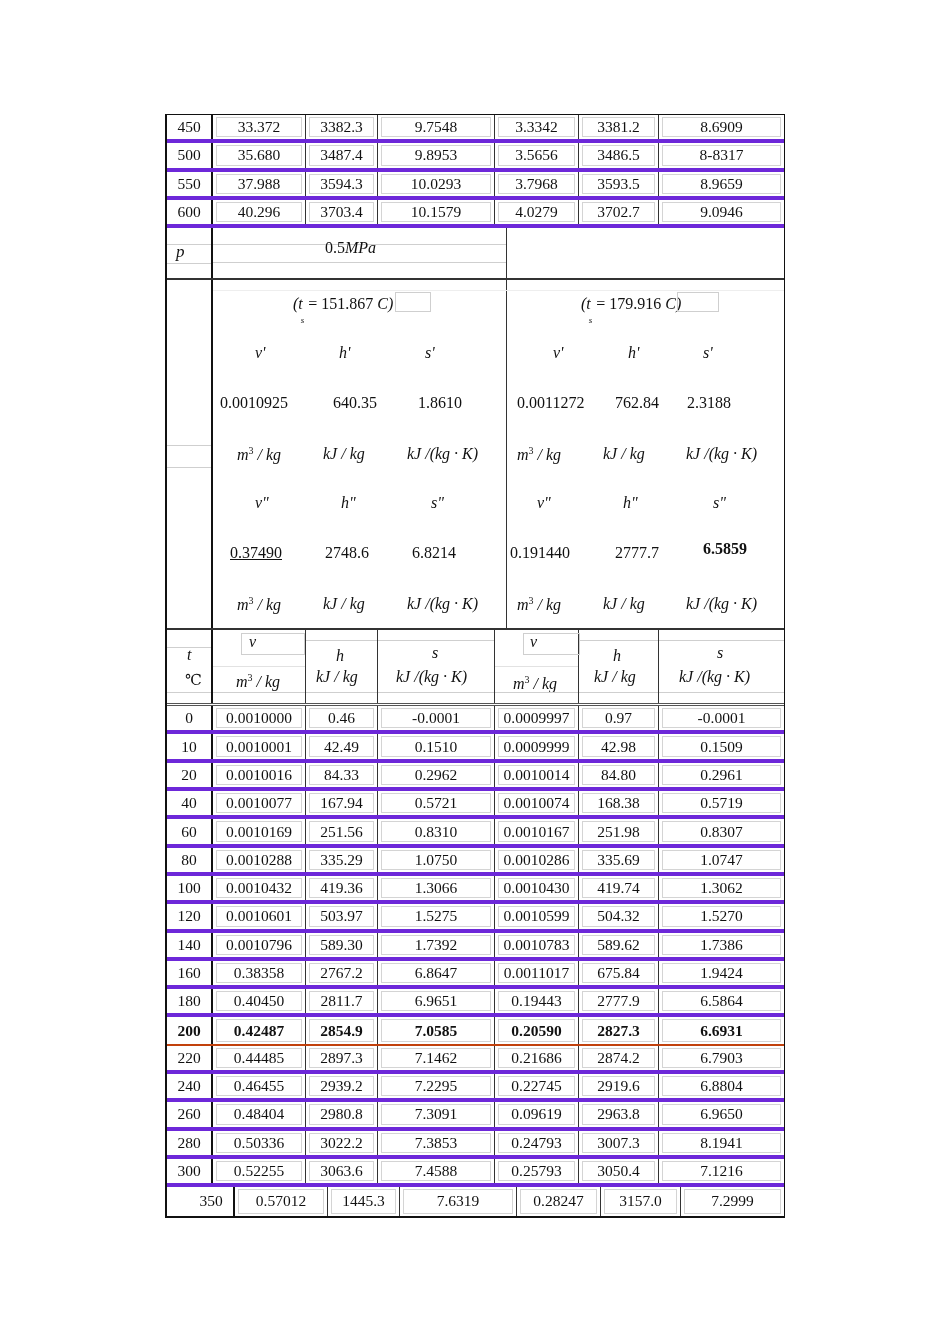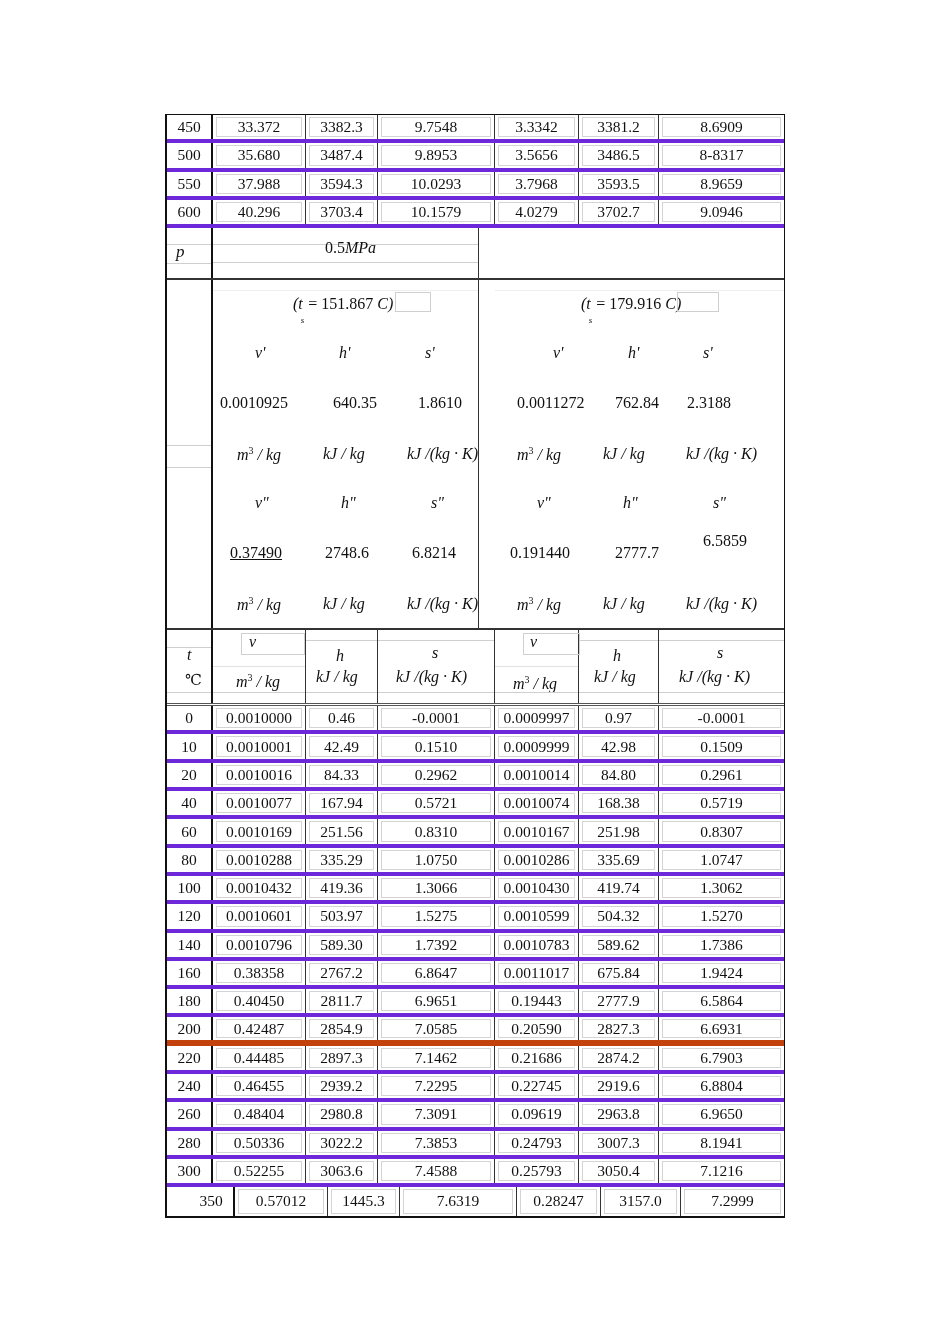--- a/index.html
+++ b/index.html
@@ -1,35 +1,35 @@
 <!DOCTYPE html>
 <html><head>
 <meta charset="utf-8">
 <style>
   html, body { margin:0; padding:0; background:#ffffff; }
   body { width:950px; height:1344px; position:relative; overflow:hidden;
          font-family:"Liberation Serif","DejaVu Serif",serif; color:#111; }
   .page { position:absolute; left:165px; top:114px; width:620px; }
   .tbl { position:relative; width:620px; border-left:2px solid #111; border-right:1px solid #111; border-top:1px solid #111; border-bottom:2px solid #111; box-sizing:border-box; }
   .row { position:relative; display:flex; height:28.3px; border-bottom:4px solid #6d28d9; box-sizing:border-box; }
-  .row.thick { border-bottom:6px solid #c2410c; }
+  .row.thick { border-bottom:2px solid #c2410c;font-weight:bold; }
   .cell { box-sizing:border-box; display:flex; align-items:center; justify-content:center; font-size:15.5px; border-right:1px solid #333; position:relative; }
   .cell:last-child { border-right:none; }
   .c0 { width:46px; border-right:2.5px solid #111; }
   .c1 { width:93px; }
   .c2 { width:72px; }
   .c3 { width:117px; }
   .c4 { width:84px; }
   .c5 { width:80px; }
   .c6 { flex:1; }
   .inner { position:absolute; left:3px; right:3px; top:2px; bottom:2px; border:1px solid #d4d4d4; pointer-events:none; }
   .it { font-style:italic; }
   .band { position:relative; border-bottom:2px solid #333; box-sizing:border-box; }
   .band .lft { position:absolute; left:0; top:0; bottom:0; width:46px; border-right:2.5px solid #111; box-sizing:border-box; }
-  .band .mid { position:absolute; left:46px; top:0; bottom:0; width:266px; border-right:1px solid #333; box-sizing:border-box; }
+  .band .mid { position:absolute; left:46px; top:0; bottom:0; width:294px; border-right:1px solid #333; box-sizing:border-box; }
   .band .rgt { position:absolute; left:328px; top:0; bottom:0; right:0; box-sizing:border-box; }
   .gl { position:absolute; left:0; right:0; height:1px; background:#cfcfcf; }
   .abs { position:absolute; font-size:16px; white-space:nowrap; }
   .sup { font-size:10px; vertical-align:super; font-style:normal; }
   .sub { font-size:9px; position:relative; top:14px; margin-left:-2px; font-style:italic; }
   .tinybox { position:absolute; border:1px solid #cfcfcf; }
 </style>
 </head>
 <body>
 
@@ -210,21 +210,21 @@
       <span class="abs it" style="left:22px;top:165px;">m<span class="sup">3</span> / kg</span>
       <span class="abs it" style="left:108px;top:165px;">kJ / kg</span>
       <span class="abs it" style="left:191px;top:165px;">kJ /(kg · K)</span>
 
       <span class="abs it" style="left:42px;top:214px;">v"</span>
       <span class="abs it" style="left:128px;top:214px;">h"</span>
       <span class="abs it" style="left:218px;top:214px;">s"</span>
 
       <span class="abs" style="left:15px;top:264px;">0.191440</span>
       <span class="abs" style="left:120px;top:264px;">2777.7</span>
-      <span class="abs" style="left:208px;top:252px;">6.5859</span>
+      <span class="abs" style="left:208px;top:260px;font-weight:bold;">6.5859</span>
 
       <span class="abs it" style="left:22px;top:315px;">m<span class="sup">3</span> / kg</span>
       <span class="abs it" style="left:108px;top:315px;">kJ / kg</span>
       <span class="abs it" style="left:191px;top:315px;">kJ /(kg · K)</span>
     </div>
   </div>
 
   <div class="band" style="height:76px;border-bottom:3px double #555;">
     <div class="lft">
       <div class="gl" style="top:17px;"></div>

